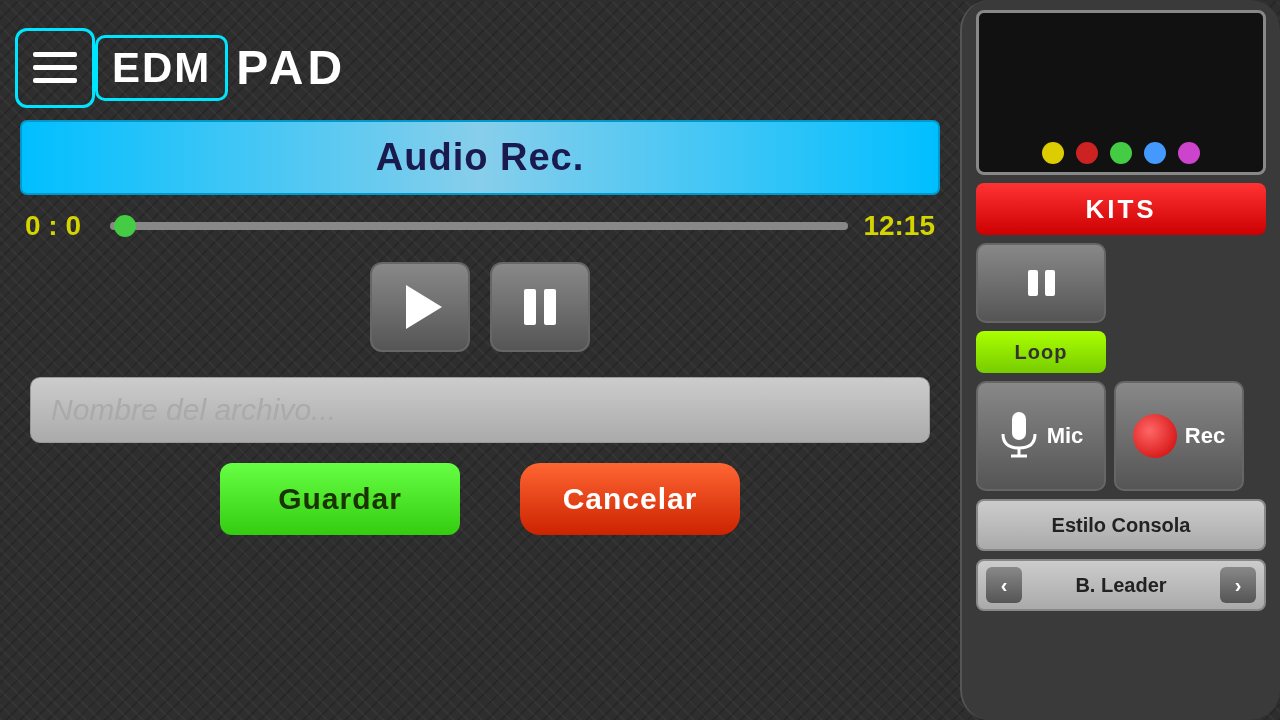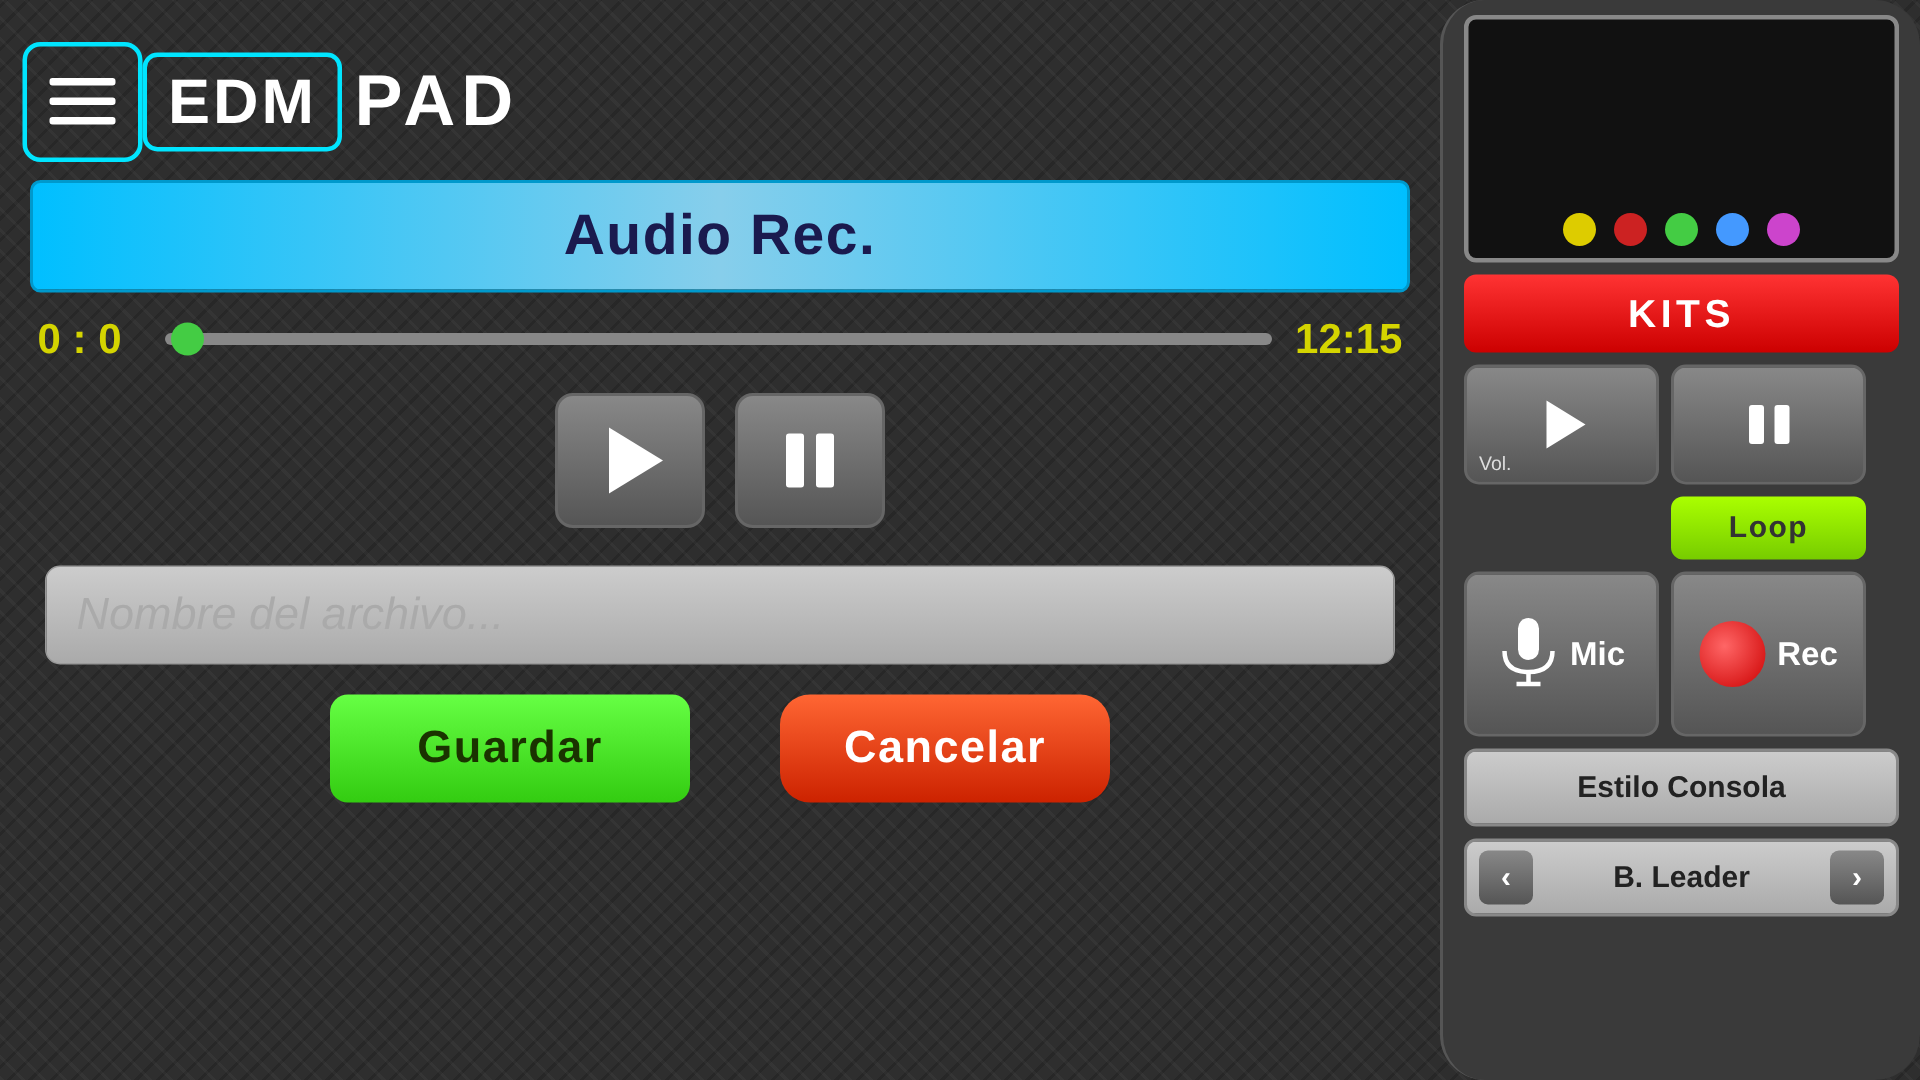--- a/index.html
+++ b/index.html
@@ -598,24 +598,20 @@
         <div class="dot" style="background: rgb(204, 34, 34);"></div>
         <div class="dot" style="background: rgb(68, 204, 68);"></div>
         <div class="dot" style="background: rgb(68, 153, 255);"></div>
         <div class="dot" style="background: rgb(204, 68, 204);"></div>
       </div>
   </div>
 
   <button class="kits-btn">KITS</button>
 
   <div class="sidebar-playback">
-    <button class="sidebar-play-btn">
-      <div class="sb-play-icon"></div>
-      <span class="vol-label">Vol.</span>
-    </button>
     <div class="sidebar-pause-bottom">
       <button class="sidebar-pause-btn">
         <div class="sb-pause-row">
           <div class="sb-pause-bar"></div>
           <div class="sb-pause-bar"></div>
         </div>
       </button>
       <button class="loop-btn">Loop</button>
     </div>
   </div>

